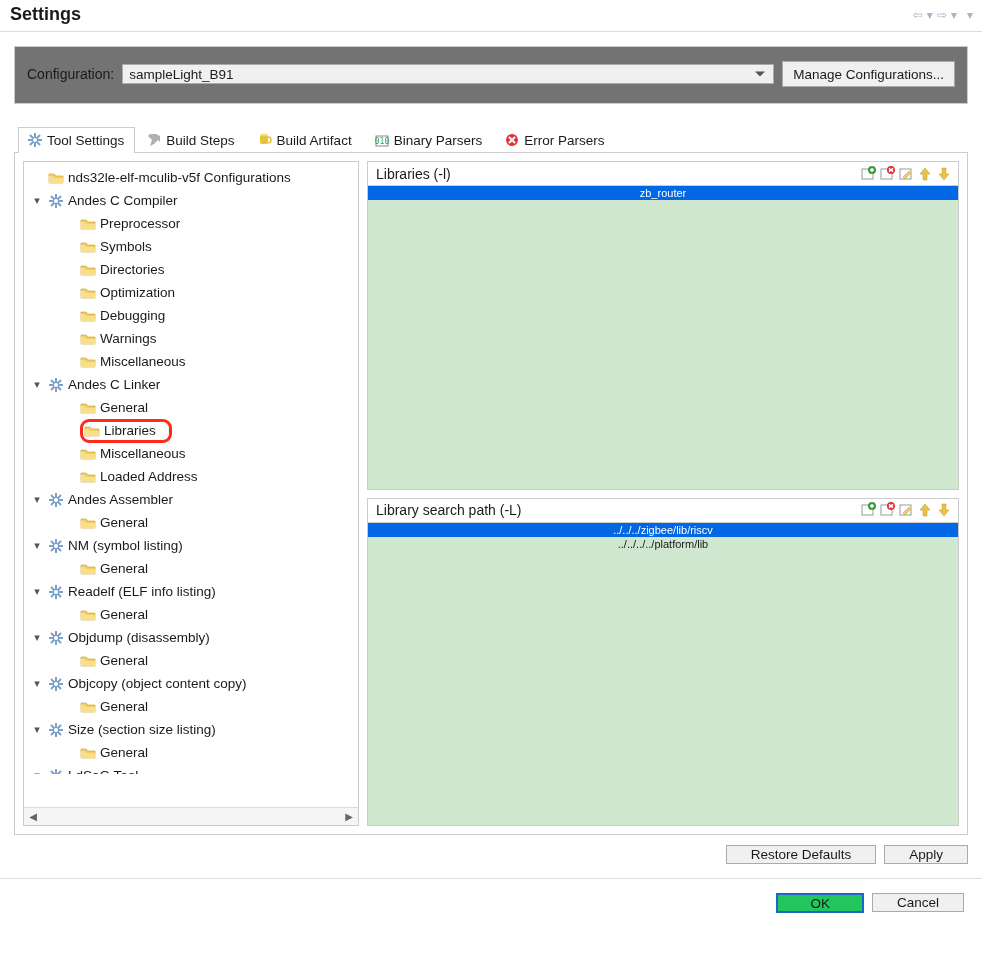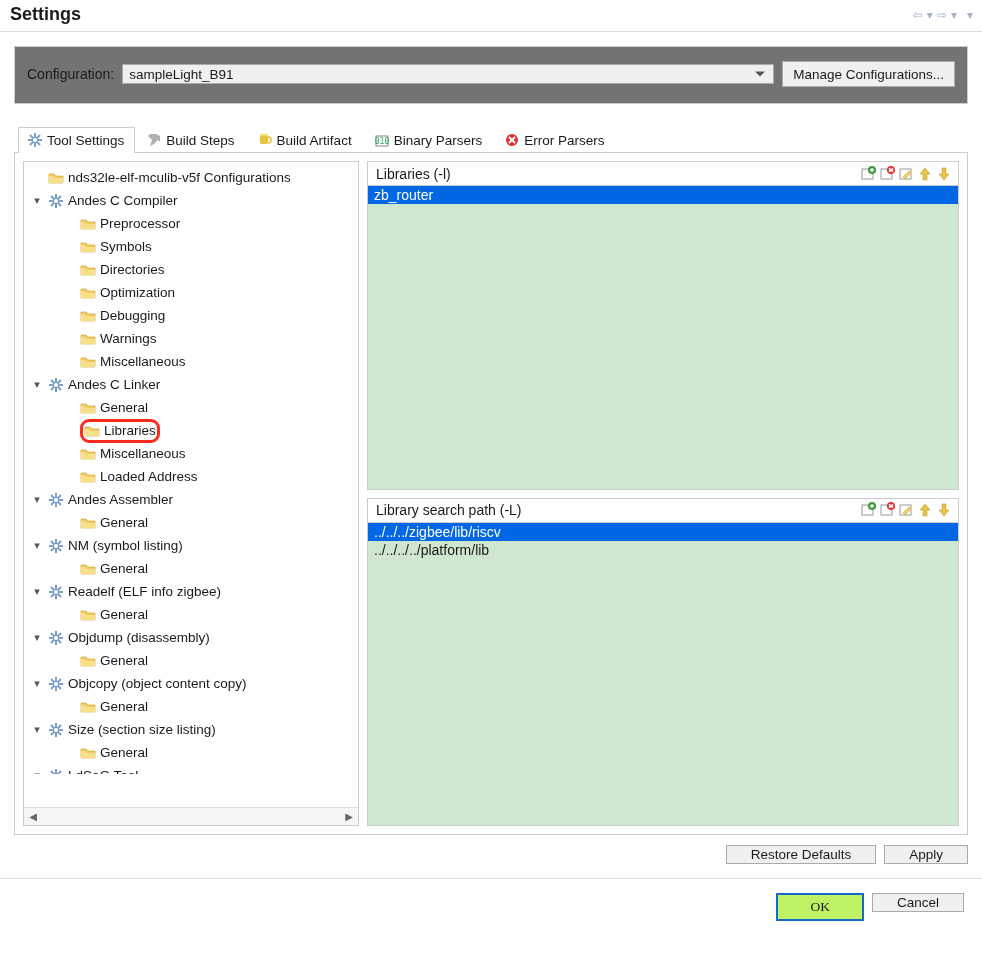--- a/index.html
+++ b/index.html
@@ -64,57 +64,57 @@
     overflow: hidden;
     gap: 33px;
   }
   .tree-scroll { flex:1; overflow:auto; padding: 4px 0;}
   .tree-node { display: flex; align-items: center; gap: 4px; height: 23px; padding-right:6px; cursor: default;}
   .tw { display:inline-block; width:14px; text-align:center; color:#555; cursor:pointer; font-size:11px;}
   .tw.blank { color:transparent; cursor:default;}
   .node-icon { width:16px; height:16px; display:inline-block; }
   .highlight-box {
     border: 3px solid #ff2a1a; border-radius: 9px;
-    padding: 1px 1px 1px 1px;
+    padding: 1px 13px 1px 1px;
     display:inline-flex; align-items:center; gap:4px;
   }
 
   .right-col { flex:1; display:flex; flex-direction:column; gap:8px; }
   .list-panel { border:1px solid #ccc; flex:1; display:flex; flex-direction:column; min-height:0;}
   .list-header {
     display:flex; align-items:center; justify-content:space-between;
     padding: 3px 6px 3px 8px; background:#fff;
   }
   .list-title { font-size:14px; }
   .list-tools { display:flex; gap:2px; }
   .tool-btn { width:17px; height:17px; display:flex; align-items:center; justify-content:center; cursor:pointer; }
   .list-body {
     flex:1; border-top:1px solid #ccc; background:#cfe6cf;
     overflow:auto;
   }
-  .list-row { padding: 1px 6px; font-size:14px; }
+  .list-row { padding: 1px 6px; font-size:11px;text-align:center; }
   .list-row.selected { background:#0267e5; color:#fff; }
 
   .hscrollbar {
     height:18px; border-top:1px solid #ddd; background:#f5f5f5;
     display:flex; align-items:center; justify-content:space-between;
   }
   .hs-btn { width:18px; height:100%; display:flex; align-items:center; justify-content:center; color:#666; font-size:10px;}
   .hs-track { flex:1; height:100%; }
 
   .bottom-buttons-inner {
     display:flex; justify-content:flex-end; gap:8px;
     padding: 10px 0 12px 0;
   }
   .sep { height:1px; background:#ddd; margin: 2px 0 0 0;}
   .bottom-buttons-outer {
     display:flex; justify-content:flex-end; gap:8px;
     padding: 14px 18px 14px 0;
   }
-  .btn.primary { border:2px solid #1768c9; padding:0 32px; height:28px; background:#bef264;font-family:Liberation Serif, serif;}
+  .btn.primary { border:2px solid #1768c9; padding:0 32px; height:20px; background:#22c55e;}
   .btn.plain { padding:0 24px; height:19px; }
 
   
   svg { display:block; }
 </style>
 </head>
 <body>
 
 <svg width="0" height="0" style="position:absolute">
   <defs>
@@ -407,21 +407,21 @@
             </span>
             <span class="node-text">General</span>
           </div>
           <div class="tree-node" style="padding-left:6px">
             <span class="tw">▾</span>
             <span class="node-icon">
               <svg width="16" height="16">
                 <use href="#ic-gear"></use>
               </svg>
             </span>
-            <span class="node-text">Readelf (ELF info zigbee)</span>
+            <span class="node-text">Readelf (ELF info listing)</span>
           </div>
           <div class="tree-node" style="padding-left:38px">
             <span class="tw blank">·</span>
             <span class="node-icon">
               <svg width="16" height="16">
                 <use href="#ic-folder"></use>
               </svg>
             </span>
             <span class="node-text">General</span>
           </div>

